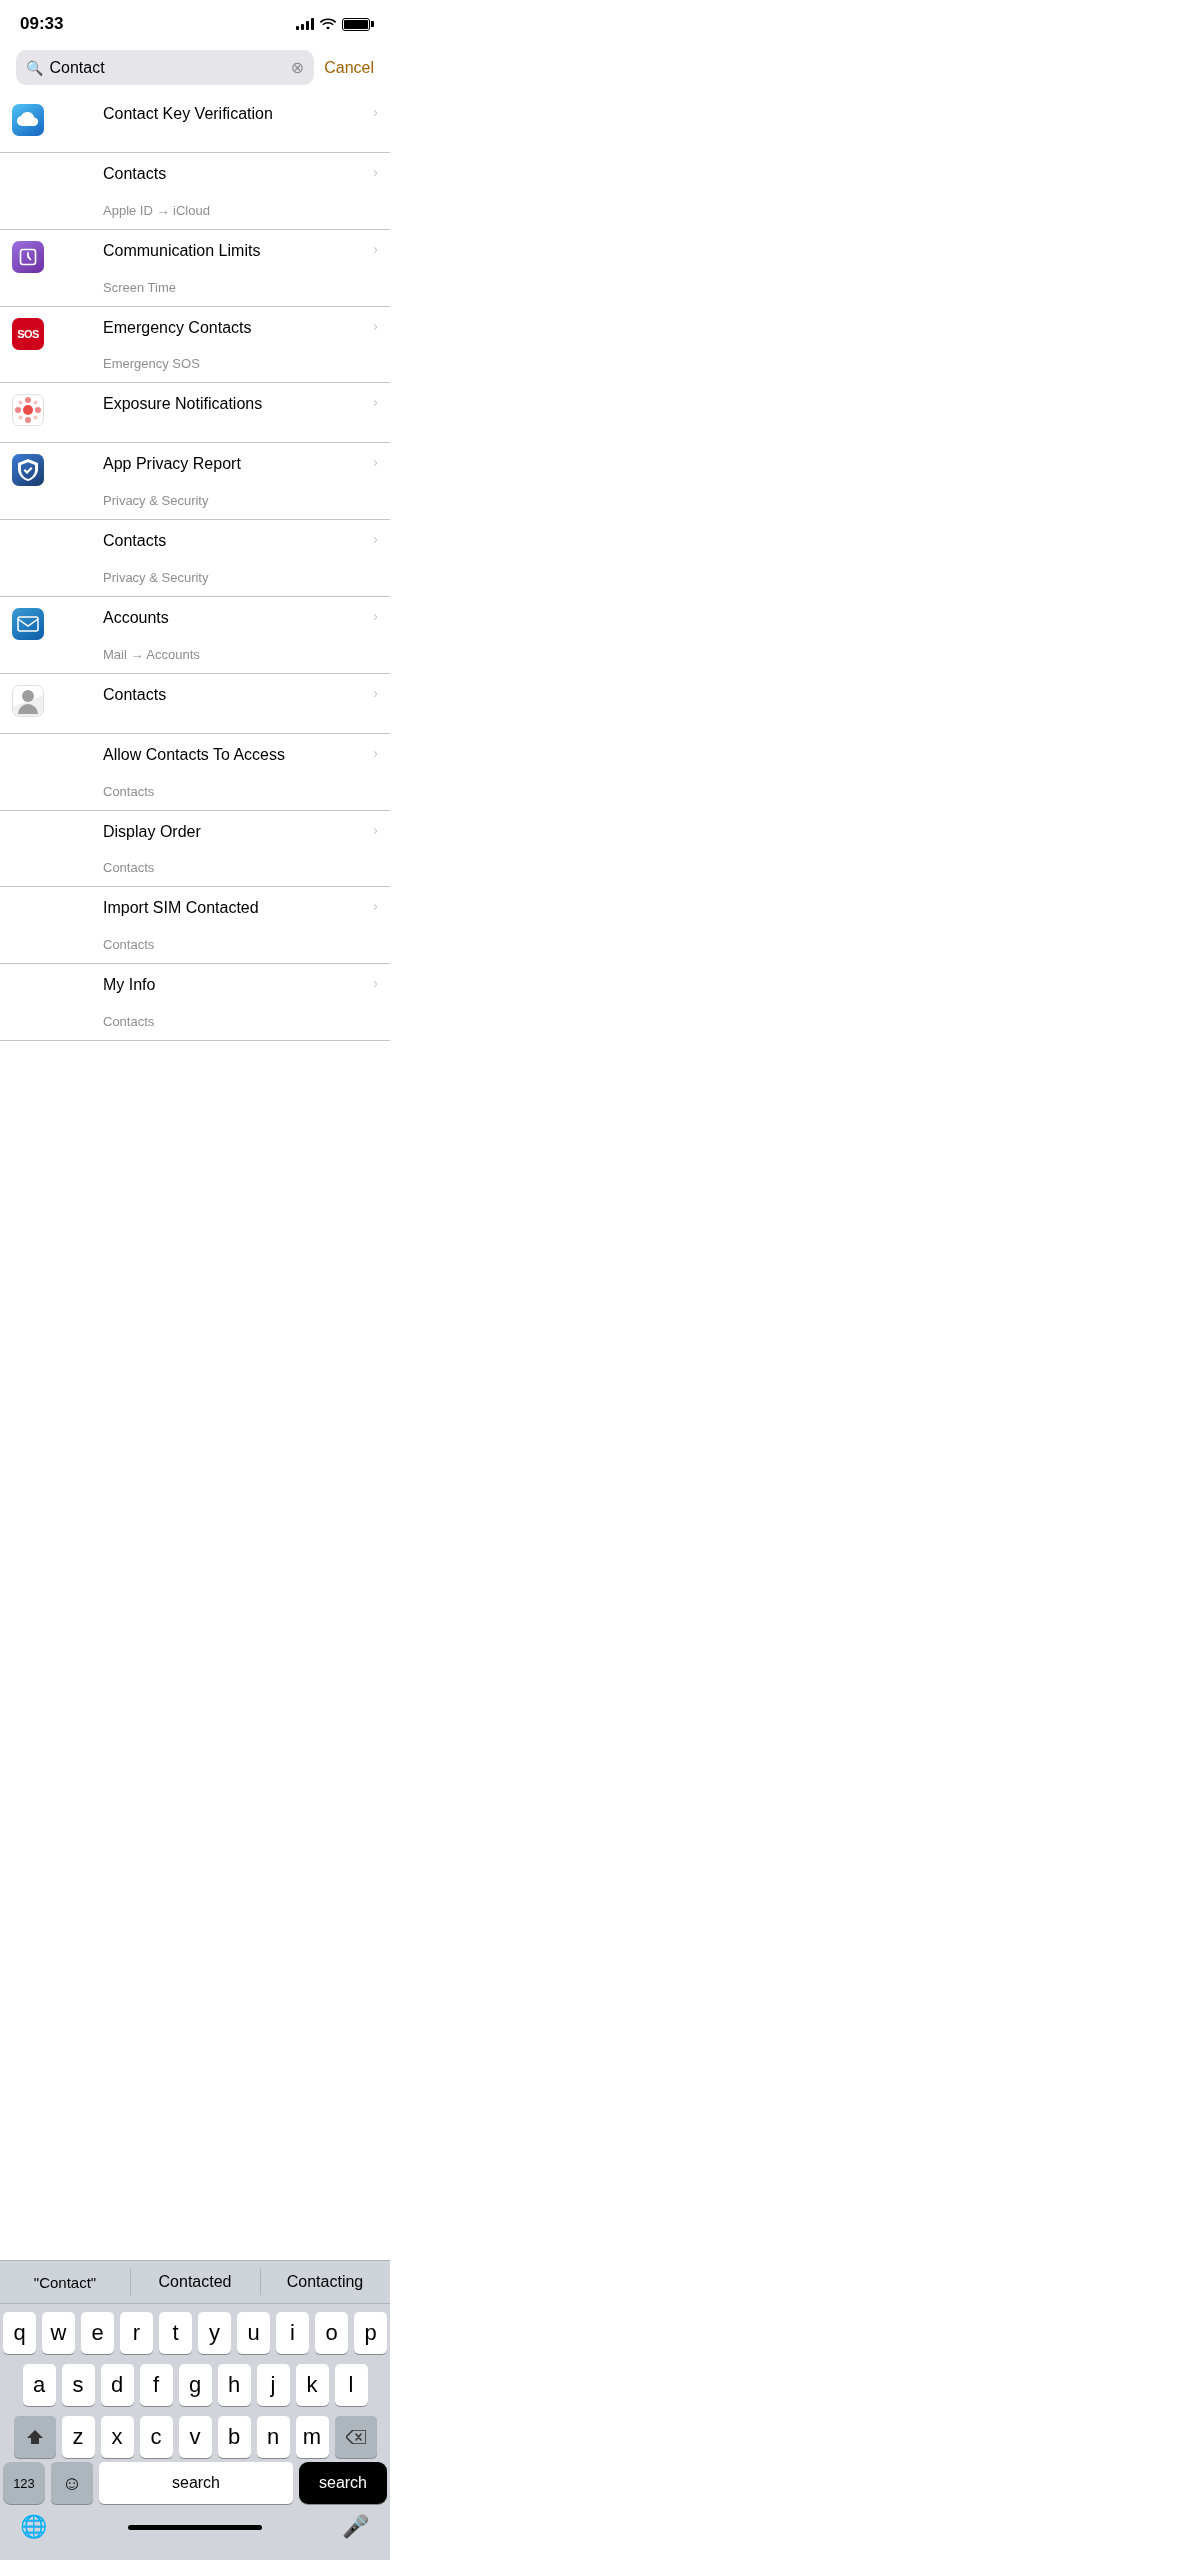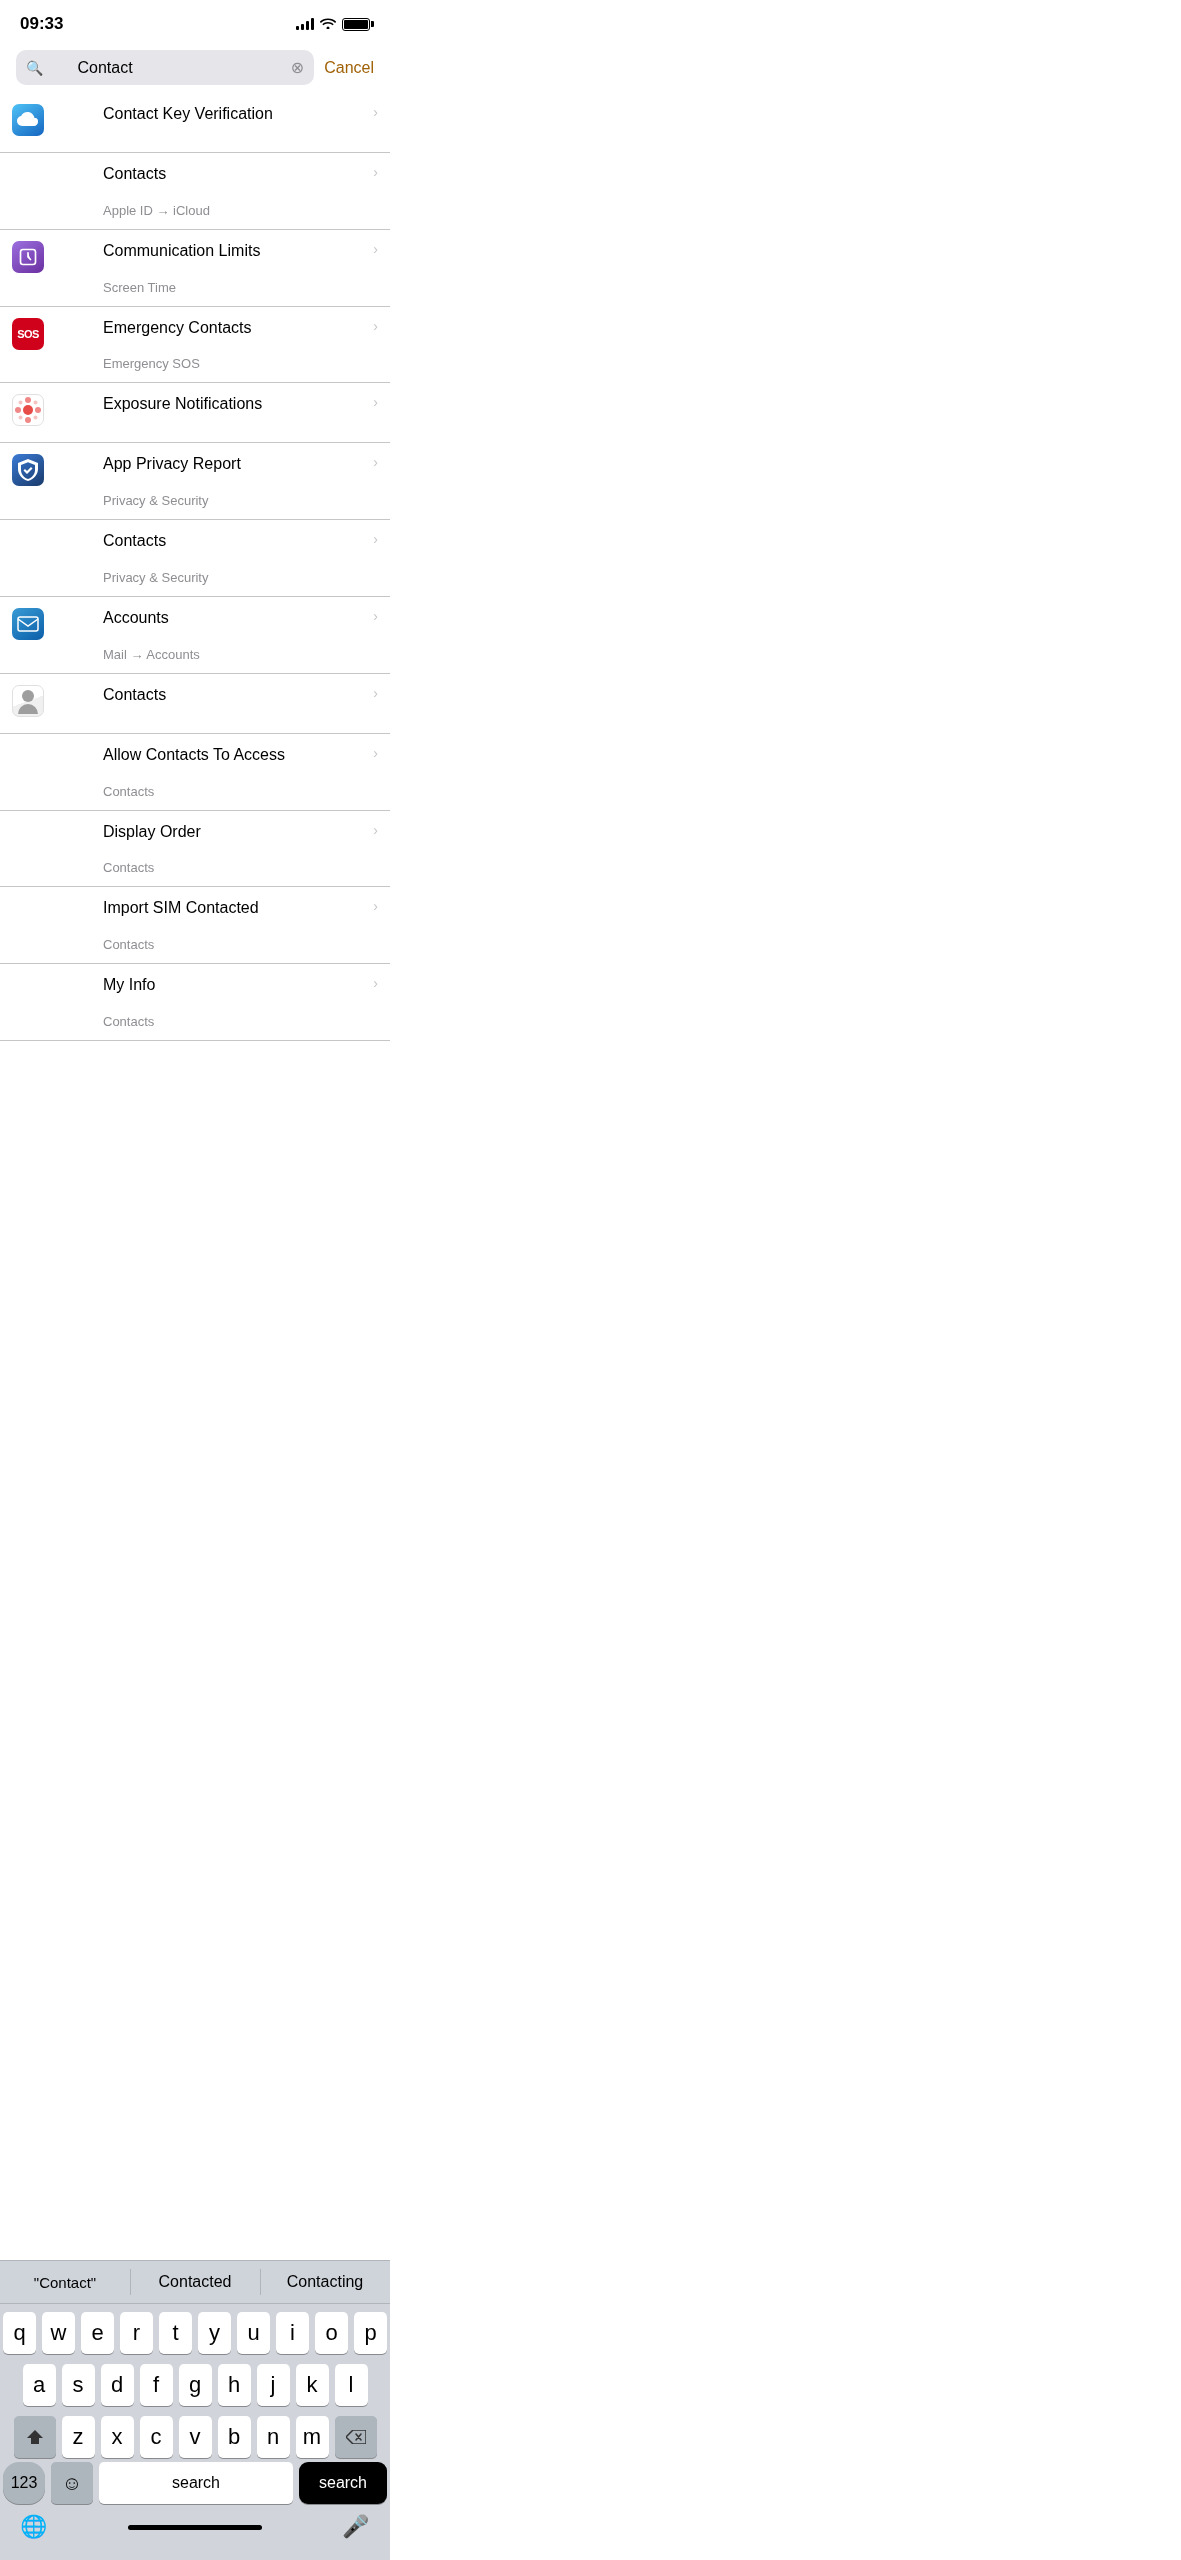--- a/index.html
+++ b/index.html
@@ -95,21 +95,20 @@
       color: #8e8e93;
       font-size: 14px;
     }
     .search-input {
       flex: 1;
       border: none;
       background: transparent;
       font-size: 16px;
       color: #000;
       outline: none;
-      margin-left: 28px;
     }
     .search-clear {
       color: #8e8e93;
       font-size: 16px;
     }
     .cancel-btn {
       color: #a16207;
       font-size: 16px;
       font-weight: 400;
       cursor: pointer;
@@ -299,27 +298,27 @@
 
     .bottom-row {
       display: flex;
       gap: 6px;
       padding: 0 3px 4px 3px;
       align-items: center;
     }
 
     .key-123 {
       background: #adb5bd;
-      border-radius: 16px;
+      border-radius: 8px;
       height: 42px;
       width: 42px;
       display: flex;
       align-items: center;
       justify-content: center;
-      font-size: 16px;
+      font-size: 13px;
       font-weight: 400;
       box-shadow: 0 1px 0 rgba(0,0,0,0.35);
       cursor: pointer;
     }
 
     .key-emoji {
       background: #adb5bd;
       border-radius: 5px;
       height: 42px;
       width: 42px;

